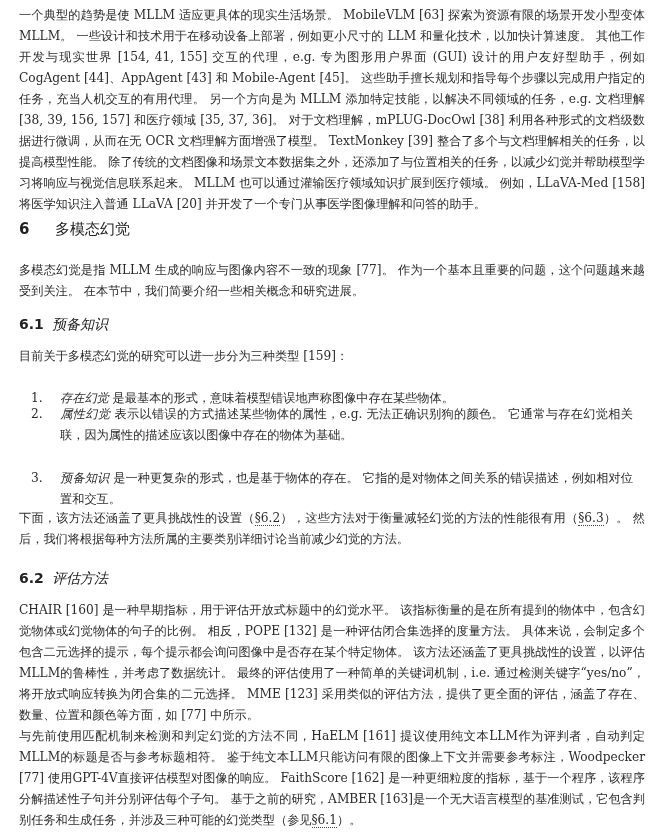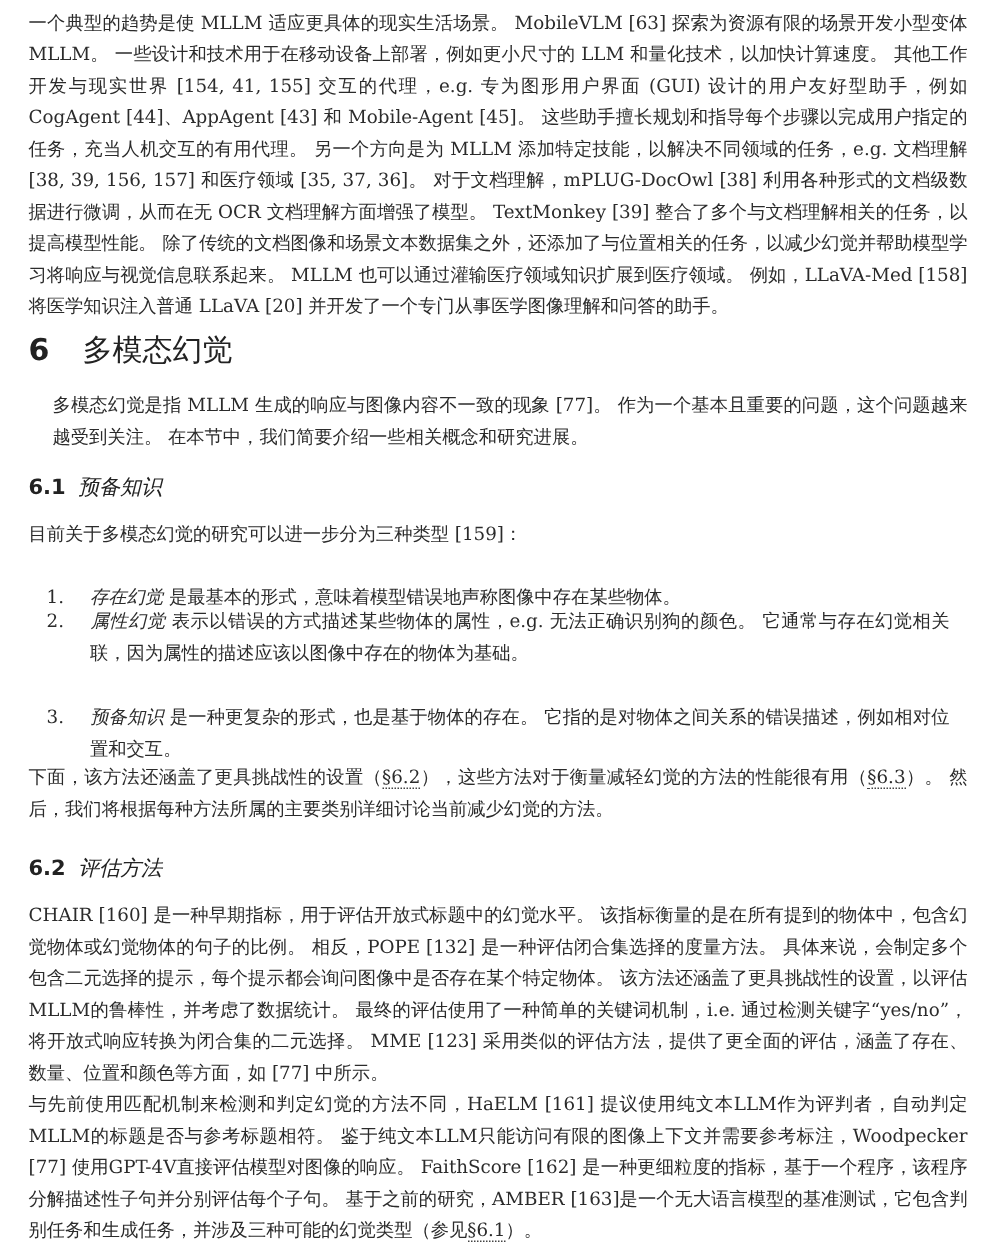--- a/index.html
+++ b/index.html
@@ -1,24 +1,24 @@
 <!DOCTYPE html>
 <html><head>
 <meta charset="utf-8">
 <style>
   html, body { margin:0; padding:0; background:#ffffff; }
   body { width:665px; height:835px; overflow:hidden; position:relative;
          font-family:"DejaVu Serif","Liberation Serif",serif; color:#2b2b2b; }
   .page { position:absolute; left:19px; top:0; width:626px; }
   p { margin:0; font-size:12.2px; line-height:21px; text-align:justify; }
   .p1 { position:absolute; top:5px; }
-  .h1 { position:absolute; top:220px; font-family:"DejaVu Sans","Liberation Sans",sans-serif; font-size:20px; font-weight:bold; color:#222; }
+  .h1 { position:absolute; top:220px; font-family:"DejaVu Sans","Liberation Sans",sans-serif; font-size:15px; font-weight:bold; color:#222; }
   .h1 .num { display:inline-block; width:36px; }
   .h1 .t { font-weight:normal; font-family:"DejaVu Serif",serif; }
-  .p2 { position:absolute; top:260px;margin-left:16px; }
+  .p2 { position:absolute; top:260px; }
   .h2 { position:absolute; font-family:"DejaVu Sans","Liberation Sans",sans-serif; font-size:14px; font-weight:bold; color:#222; }
   .h2 .num { display:inline-block; width:33px; }
   .h2 .t { font-style:italic; font-weight:normal; font-family:"DejaVu Serif",serif;text-align:right; }
   .h21 { top:316px; }
   .p3 { position:absolute; top:346px; }
   ol { position:absolute; margin:12px; padding:0; list-style:none; }
   ol li { font-size:12.2px; line-height:21px; padding-left:29px; text-indent:-29px; text-align:justify; }
   ol li .n { display:inline-block; width:29px; text-indent:0; }
   ol li i { font-style:italic; }
   .li1 { top:376px; } .li2 { top:392px; } .li3 { top:456px; }

